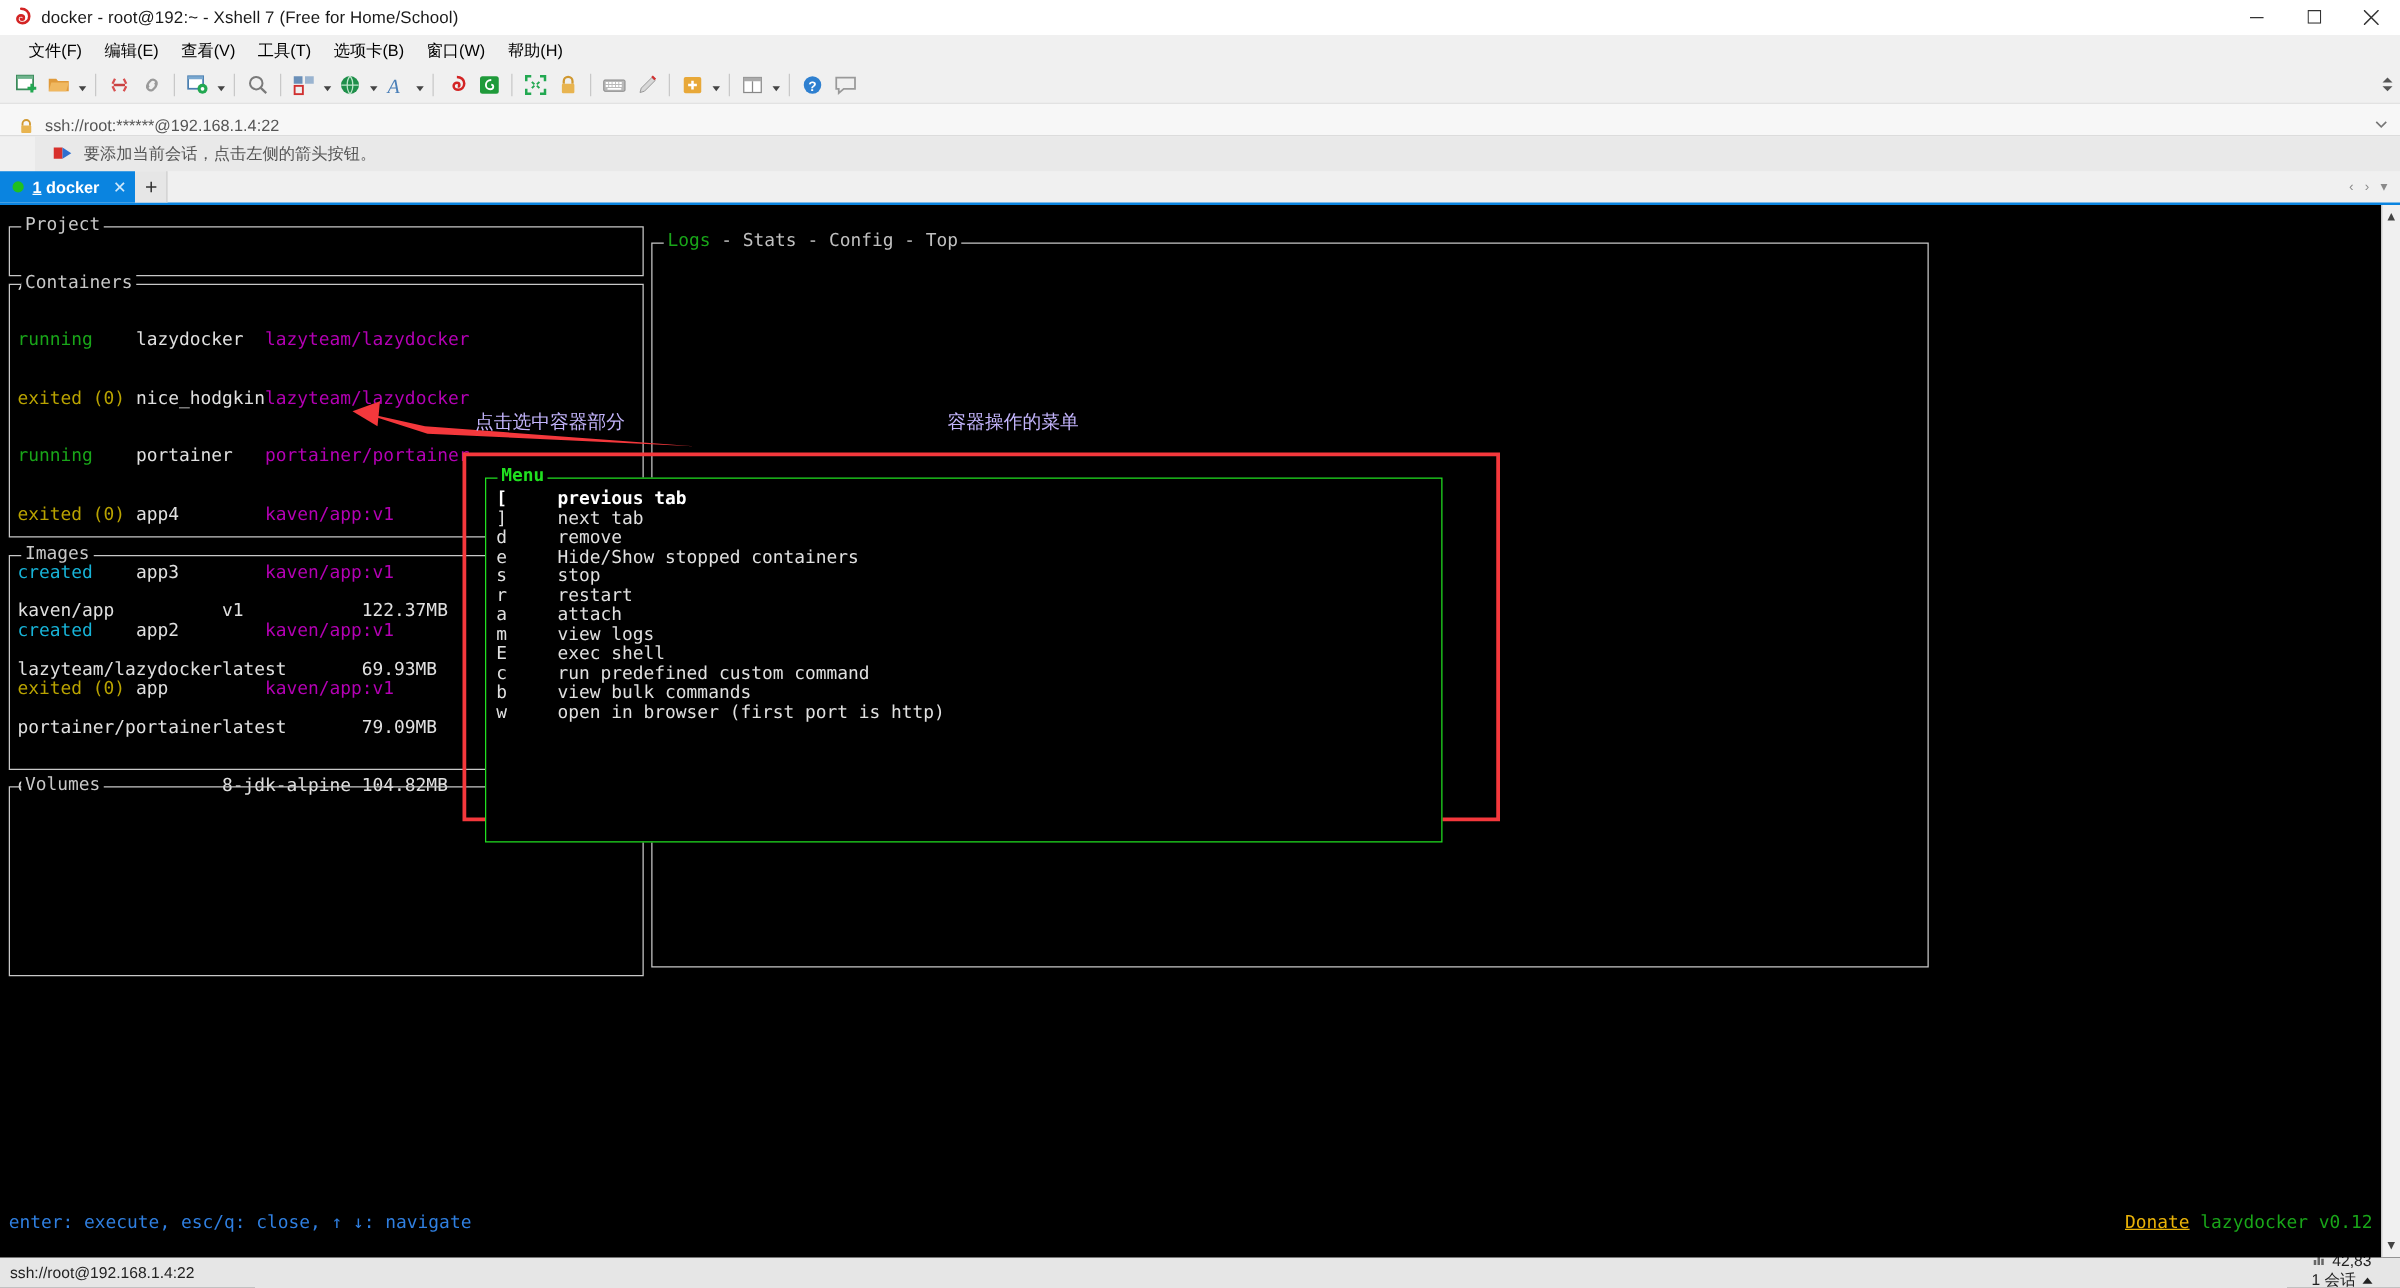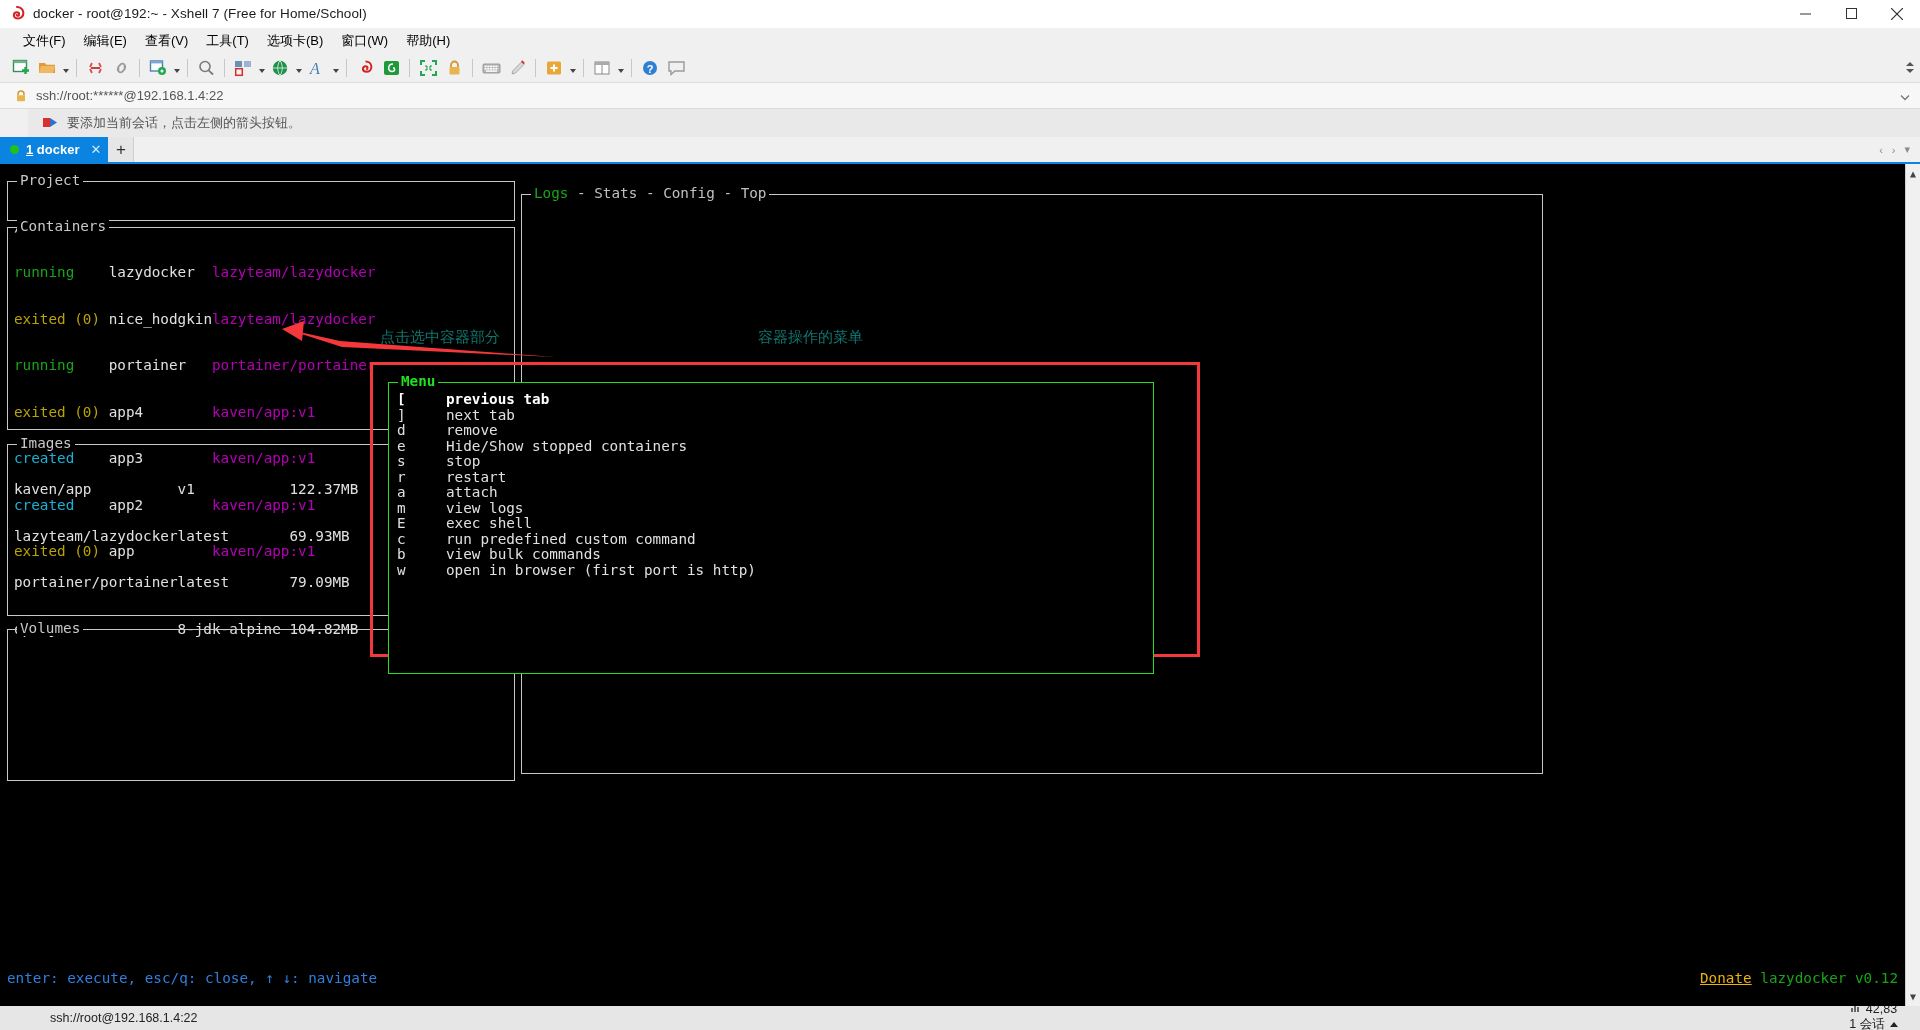--- a/index.html
+++ b/index.html
@@ -67,21 +67,21 @@
   .tb-right i {
     width: 0; height: 0; border-left: 4px solid transparent;
     border-right: 4px solid transparent; display: block;
   }
   .tb-right i.up { border-bottom: 4px solid #555; }
   .tb-right i.dn { border-top: 4px solid #555; }
 
   
   .addrbar {
     height: 27px; background: #f7f7f7; border-top: 1px solid #dcdcdc;
-    border-bottom: 1px solid #dcdcdc; display: flex; align-items: center;
+    border-bottom: 1px solid #dcdcdc; display: flex; align-items: flex-end;
     padding-left: 14px; flex: 0 0 27px;
   }
   .addrbar .lockico { margin-right: 8px; display: flex; }
   .addrbar .addrtext { font-size: 13px; color: #555; }
   .addrbar .addr-caret { margin-left: auto; padding-right: 10px; }
 
   
   .hintbar {
     height: 28px; background: #e9e9e9; display: flex; align-items: center;
     padding-left: 14px; flex: 0 0 28px; margin-left: 28px;
@@ -162,42 +162,42 @@
   .menupanel .mbody { padding: 9px 0 0 8px; color: #e0e0e0; }
   .mrow { display: flex; white-space: pre; height: 15.5px; }
   .mrow .key { width: 49px; flex: 0 0 49px; }
   .mrow.sel { font-weight: bold; color: #ffffff; }
 
   
   .annot-box {
     position: absolute; border: 3px solid #f4383c; pointer-events: none;
   }
   .annot-text {
-    position: absolute; color: #0f766e; font-size: 15px;
+    position: absolute; color: #c4b5fd; font-size: 15px;
     font-family: "DejaVu Sans", sans-serif; white-space: nowrap;
   }
   .annot-arrow { position: absolute; }
 
   .bottomhint {
     position: absolute; left: 7px; bottom: 20px; color: #2f7fe0;
     font-family: "DejaVu Sans Mono", "Liberation Mono", monospace; font-size: 14.3px;
   }
   .bottomright {
     position: absolute; right: 22px; bottom: 20px;
     font-family: "DejaVu Sans Mono", "Liberation Mono", monospace; font-size: 14.3px;
   }
   .bottomright .donate { color: #eab308; text-decoration: underline; }
   .bottomright .ver { color: #19a519; }
 
   
   .statusbar {
     height: 24px; background: #e6e6e6; display: flex; align-items: center;
     flex: 0 0 24px; font-size: 12.5px; color: #222; padding-left: 6px;
   }
-  .statusbar .sb-left { padding-left: 2px; margin-left: 42px; }
+  .statusbar .sb-left { padding-left: 2px; }
   .statusbar .sb-right { margin-left: auto; display: flex; align-items: center; flex-direction: column; }
   .statusbar .sb-cell {
     display: flex; align-items: center; gap: 5px; padding: 0 18px;
   }
   .statusbar .sb-cell.dim { color: #a0a0a0; }
   .statusbar .sb-cell.tight { padding: 0 9px; }
   .sb-uparrow { width: 0; height: 0; border-left: 4px solid transparent;
     border-right: 4px solid transparent; border-bottom: 5px solid #222; }
 </style>
 </head>

